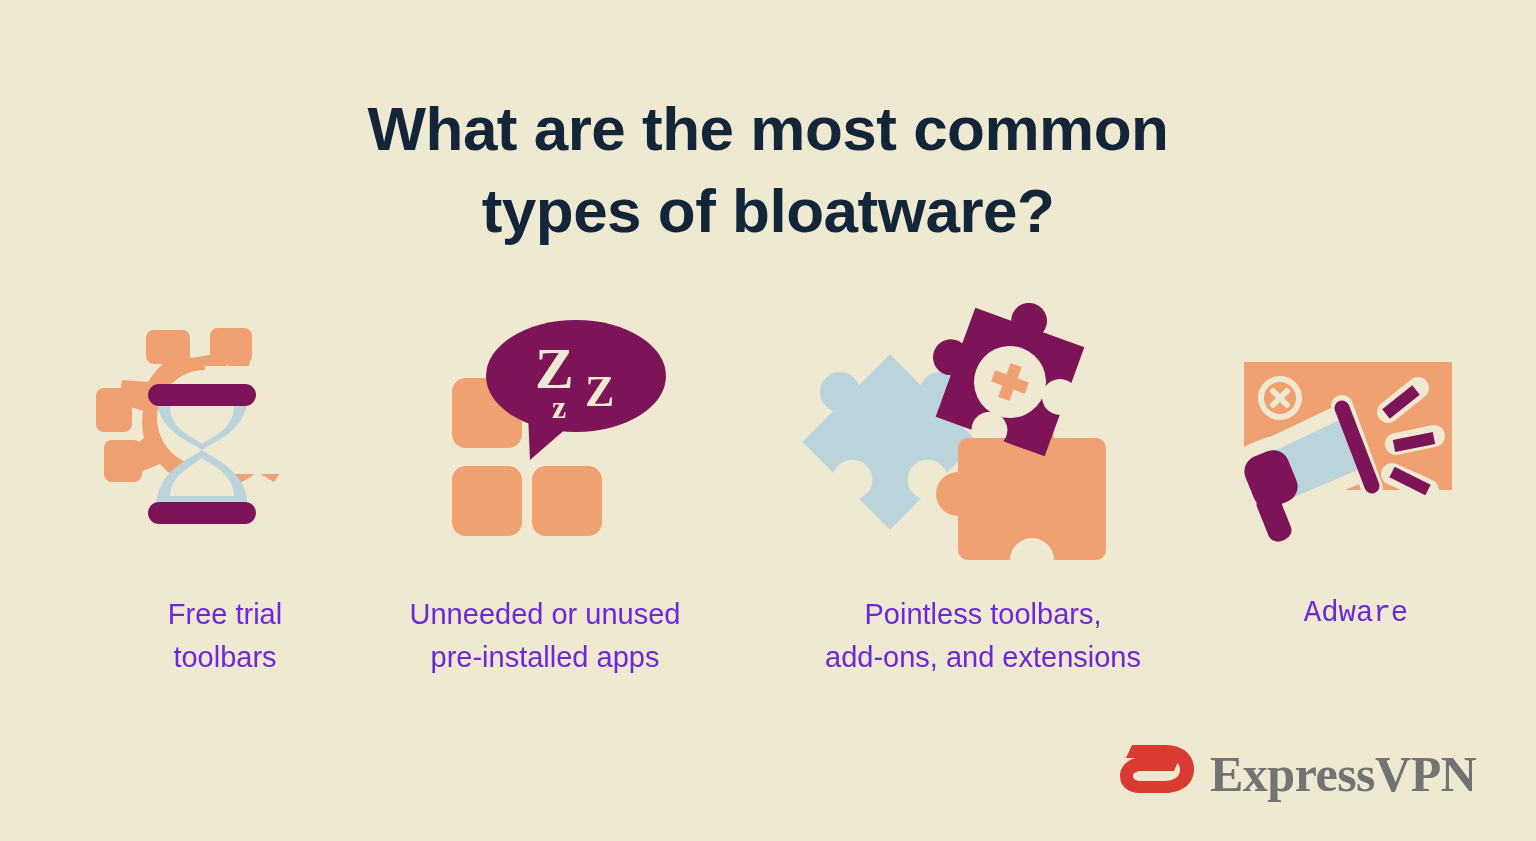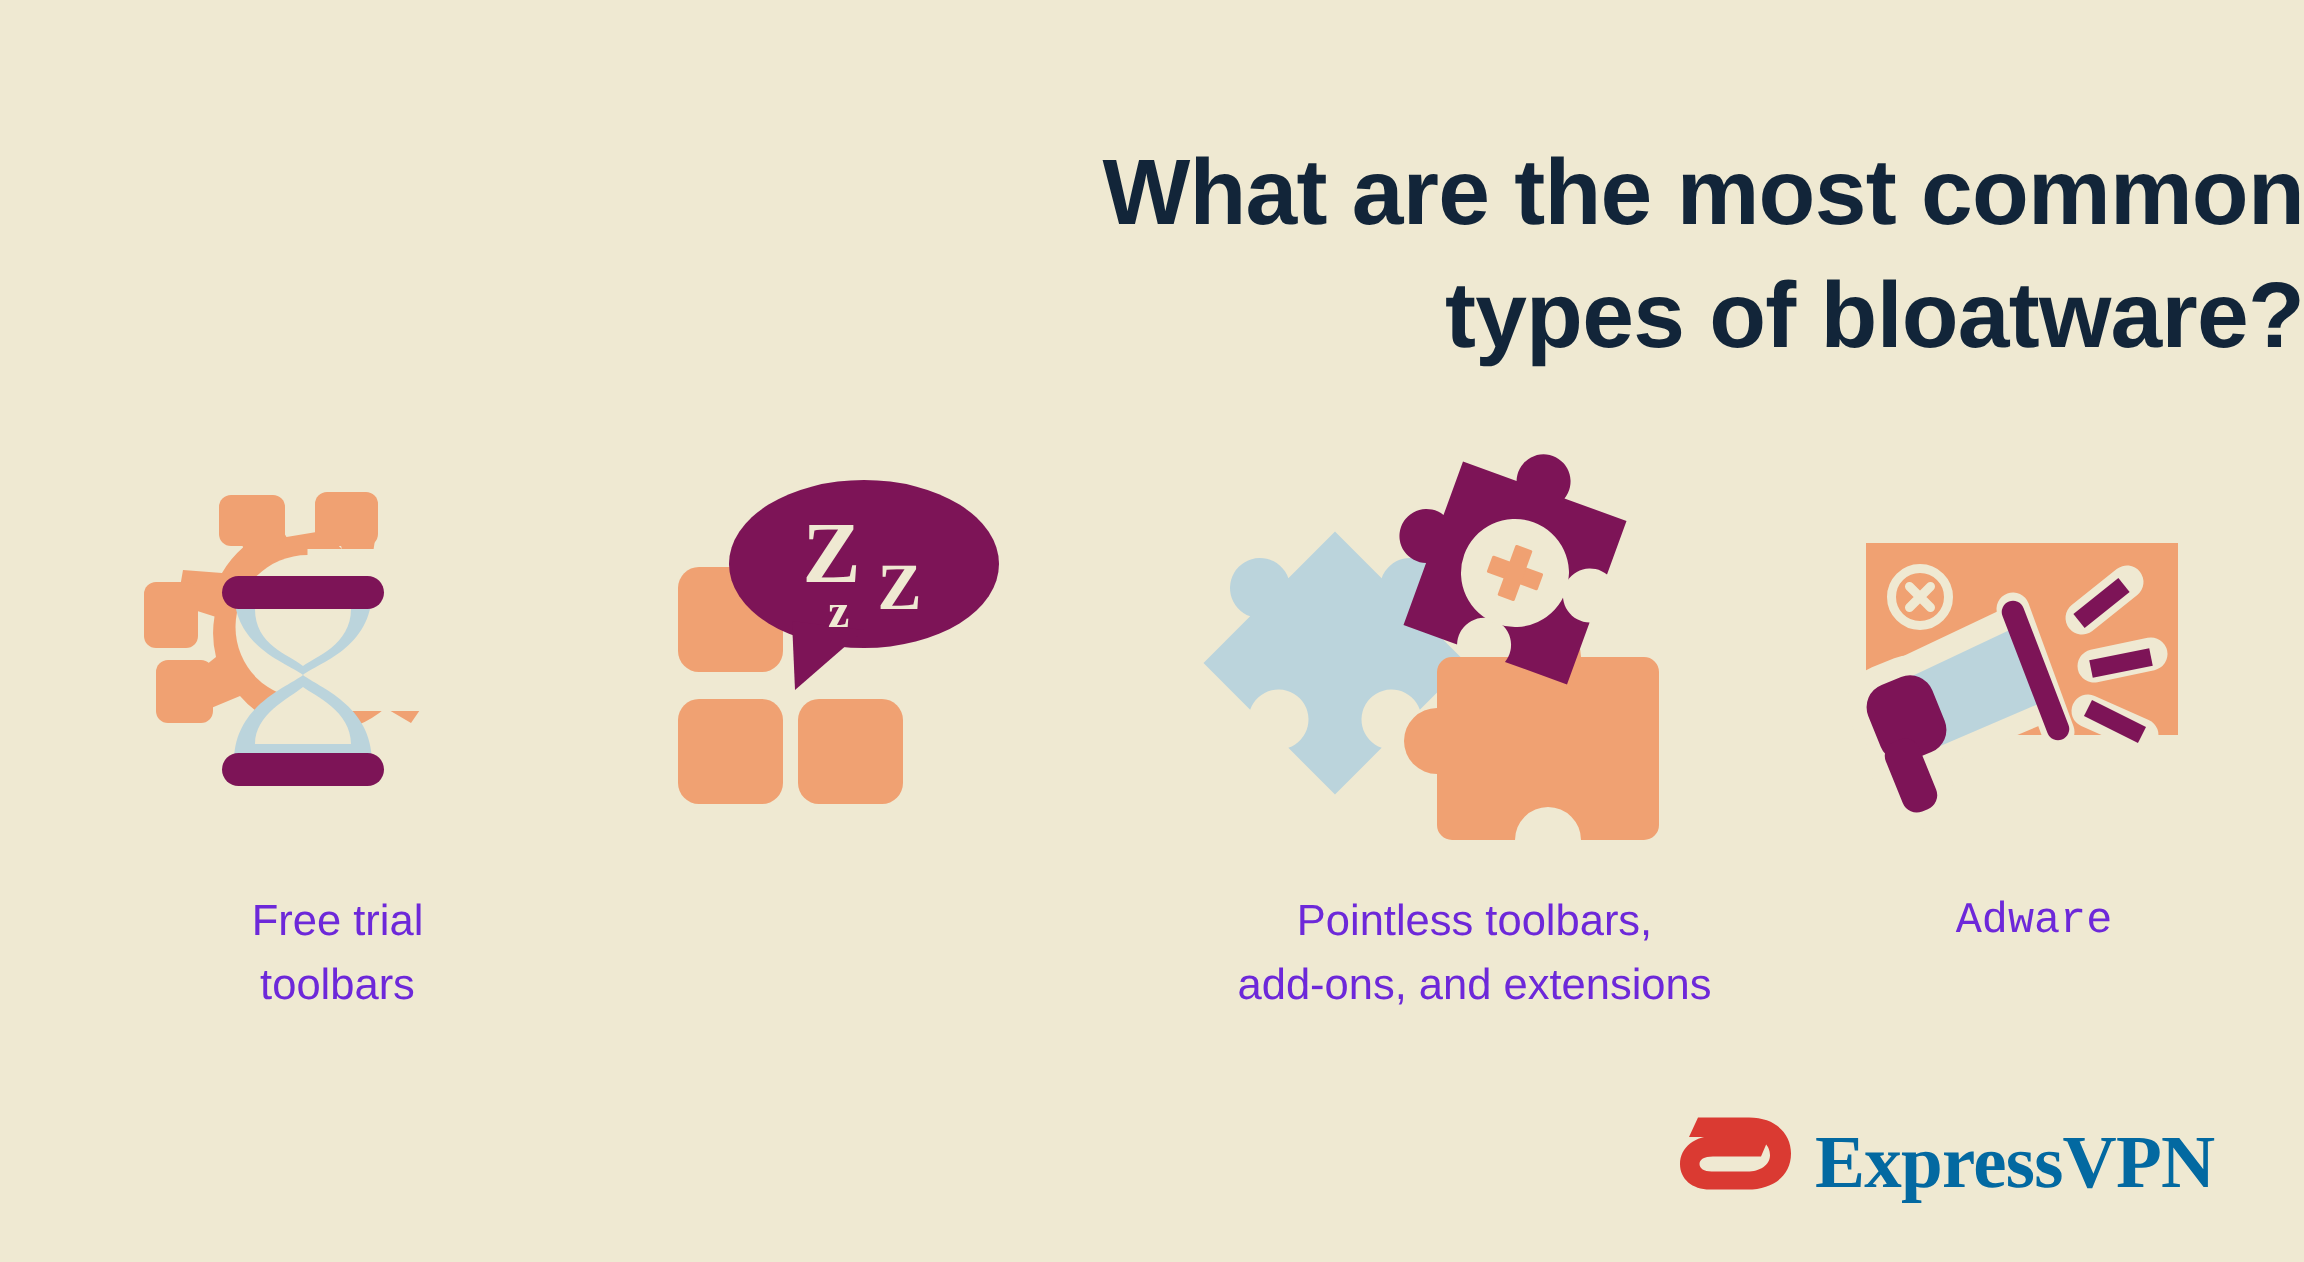--- a/index.html
+++ b/index.html
@@ -30,21 +30,20 @@
     width: 1536px;
     text-align: center;
     color: #122539;
     font-size: 62px;
     font-weight: bold;
     line-height: 1.32;
     letter-spacing: -0.5px;
   }
   .title .tl {
     display: block;
-    text-align: right;
   }
 
   
   .columns {
     position: absolute;
     left: 0;
     top: 310px;
     width: 1536px;
     height: 400px;
   }
@@ -80,21 +79,21 @@
     position: absolute;
     left: 1118px;
     top: 736px;
     width: 340px;
     height: 76px;
     display: flex;
     align-items: center;
     gap: 16px;
   }
   .logo-word {
-    color: #0369a1;
+    color: #737373;
     font-family: "Liberation Serif", serif;
     font-size: 50px;
     font-weight: bold;
     letter-spacing: -0.5px;
     line-height: 1;
   }
 
   svg { display: block; overflow: visible; }
 </style>
 </head>
@@ -183,20 +182,24 @@
             <ellipse cx="196" cy="66" rx="90" ry="56" fill="#7D1457"></ellipse>
             <path d="M148 104 L150 150 L196 110 Z" fill="#7D1457"></path>
 
             <g fill="#EFE9D2" font-family="'Liberation Serif', serif" font-weight="bold">
               <text x="155" y="78" font-size="58">Z</text>
               <text x="205" y="96" font-size="44">Z</text>
               <text x="172" y="108" font-size="32">z</text>
             </g>
           </g>
         </svg>
+      </div>
+      <div class="col-label">
+        <span>Unneeded or unused</span><br>
+        <span>pre-installed apps</span>
       </div>
     </div>
 
     <div class="col col-3">
       <div class="col-art">
         <svg width="450" height="250" viewBox="0 0 450 250">
 
           <g transform="translate(132,132) rotate(45)">
             <path d="M-62 -62 H-18 A20 20 0 1 1 18 -62 H62
                      V-18 A20 20 0 1 0 62 18 V62

